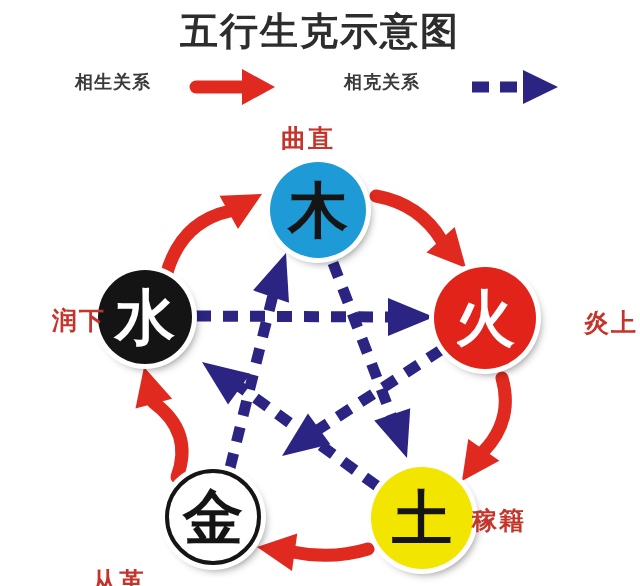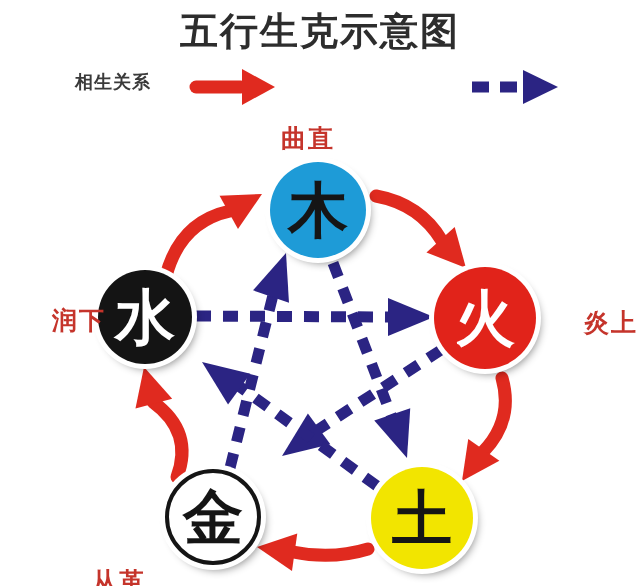--- a/index.html
+++ b/index.html
@@ -32,20 +32,21 @@
   .attr-earth{left:472px;top:504px;}
 </style>
 </head>
 <body>
 
 <div class="stage">
 
   <h1 class="title">五行生克示意图</h1>
 
   <div class="legend-label legend-gen">相生关系</div>
+  <div class="legend-label legend-ke">相克关系</div>
 
   <svg class="arrows" width="640" height="586" viewBox="0 0 640 586">
 
     <g>
       <path class="gen-stroke" d="M 196,87 L 241,87"></path>
       <polygon class="gen-fill" points="0,0 -33,18 -33,-18" transform="translate(275,87)"></polygon>
     </g>
     <g>
       <path class="ke-stroke" d="M 472,87 L 528,87" style="stroke-dasharray:17 11;"></path>
       <polygon class="ke-fill" points="0,0 -35,17 -35,-17" transform="translate(558,87)"></polygon>
@@ -105,16 +106,17 @@
   </div>
   <div class="node node-metal" style="background: rgb(255, 255, 255);">
     <span class="char" style="color: rgb(21, 21, 21);">金</span>
   </div>
   <div class="node node-water" style="background: rgb(20, 20, 20);">
     <span class="char" style="color: rgb(255, 255, 255);">水</span>
   </div>
 
   <div class="attr attr-wood">曲直</div>
   <div class="attr attr-fire">炎上</div>
+  <div class="attr attr-earth">稼籍</div>
   <div class="attr attr-metal">从革</div>
   <div class="attr attr-water">润下</div>
 
 </div>
 
 </body></html>

